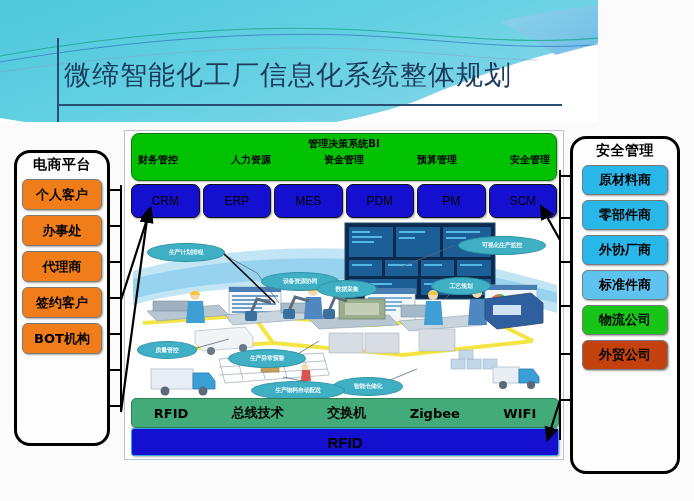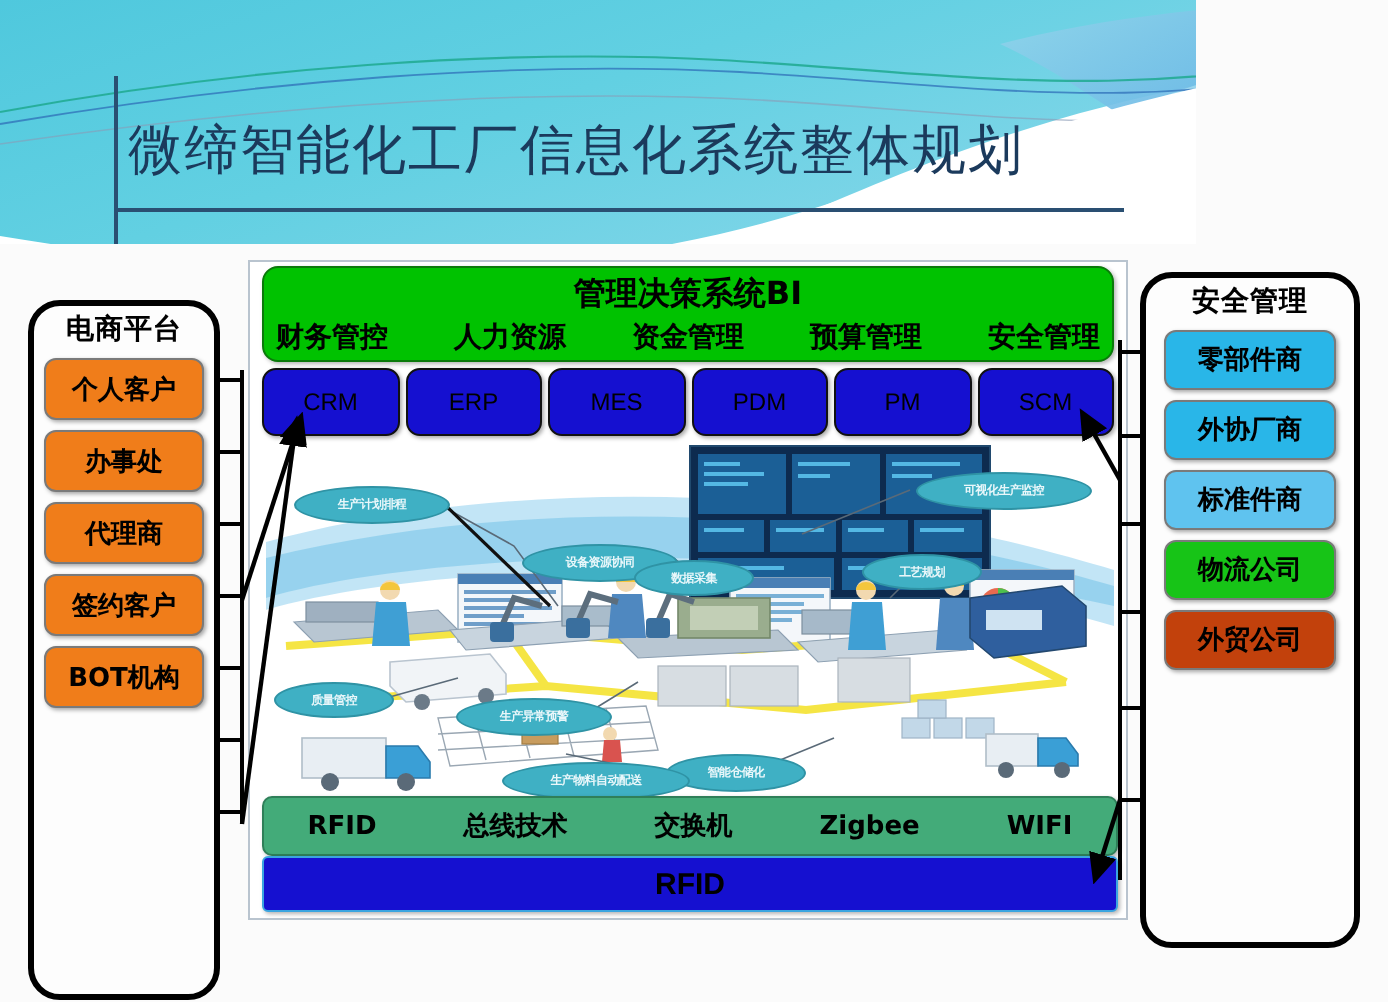--- a/index.html
+++ b/index.html
@@ -34,21 +34,21 @@
     margin-top:3px;letter-spacing:0.5px;
   }
   .chip{
     margin:5px auto 0 auto;border-radius:6px;border:1px solid #7a7a7a;
     text-align:center;font-weight:bold;color:#000;
     font-family:"DejaVu Sans","Liberation Sans",sans-serif;
     box-shadow:1px 1px 2px rgba(0,0,0,0.35);
     display:flex;align-items:center;justify-content:center;
     box-sizing:border-box;
   }
-  #left-bracket{left:14px;top:150px;width:96px;height:350px;}
+  #left-bracket{left:14px;top:150px;width:96px;height:296px;}
   #left-bracket .chip{width:80px;height:31px;font-size:13px;background:#f07d1a;}
   #right-bracket{left:570px;top:136px;width:110px;height:338px;}
   #right-bracket .chip{width:86px;height:30px;font-size:13px;}
 
   
   .center{
     position:absolute;left:124px;top:130px;width:440px;height:330px;
     border:1px solid #b9c4cf;background:#ffffff;box-sizing:border-box;
   }
 
@@ -60,26 +60,26 @@
     color:#000;font-weight:bold;
   }
 
   
   #bi-band{
     left:131px;top:133px;width:426px;height:48px;
     background:#00c200;border:1px solid #0a7a0a;
     border-radius:8px;z-index:5;
   }
   #bi-title{
-    text-align:center;font-size:16px;font-weight:bold;color:#000;margin-top:3px;
+    text-align:center;font-size:10px;font-weight:bold;color:#000;margin-top:3px;
     font-family:"DejaVu Sans","Liberation Sans",sans-serif;
   }
   #bi-sub{
     display:flex;justify-content:space-between;align-items:center;
-    padding:0 6px;margin-top:2px;font-size:14px;font-weight:bold;color:#000;
+    padding:0 6px;margin-top:2px;font-size:10px;font-weight:bold;color:#000;
     font-family:"DejaVu Sans","Liberation Sans",sans-serif;
   }
 
   
   #module-row{position:absolute;left:131px;top:184px;width:426px;height:34px;display:flex;gap:3px;z-index:5;}
   .module{
     flex:1;background:#1510d0;border:1px solid #111;border-radius:7px;
     display:flex;align-items:center;justify-content:center;
     color:#000;font-size:12px;font-weight:normal;
     font-family:"Liberation Sans","DejaVu Sans",sans-serif;
@@ -412,20 +412,21 @@
     <div class="bracket-title">电商平台</div>
     <div class="chip">个人客户</div>
     <div class="chip">办事处</div>
     <div class="chip">代理商</div>
     <div class="chip">签约客户</div>
     <div class="chip">BOT机构</div>
   </div>
 
   <div class="bracket" id="right-bracket">
     <div class="bracket-title">安全管理</div>
+    <div class="chip" style="background:#29b6e8;">原材料商</div>
     <div class="chip" style="background:#29b6e8;">零部件商</div>
     <div class="chip" style="background:#29b6e8;text-align:right;">外协厂商</div>
     <div class="chip" style="background:#5fc3ef;">标准件商</div>
     <div class="chip" style="background:#17c417;">物流公司</div>
     <div class="chip" style="background:#c2410c;">外贸公司</div>
   </div>
 
   <svg id="arrows" viewBox="0 0 694 501">
     <defs>
       <marker id="ah" markerWidth="7" markerHeight="7" refX="5" refY="3.2" orient="auto">

